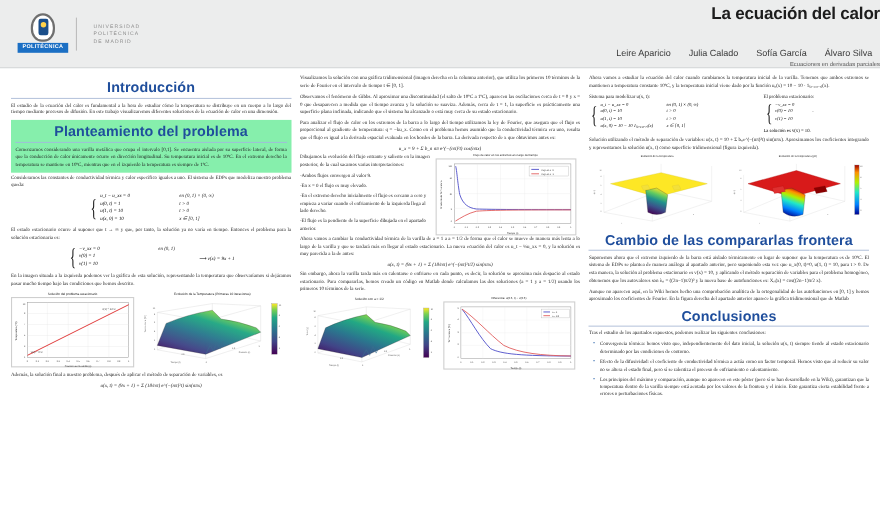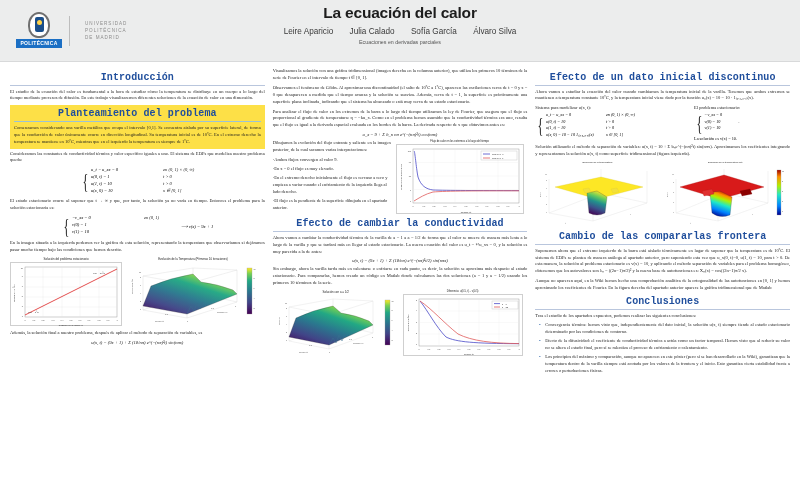--- a/index.html
+++ b/index.html
@@ -71,32 +71,32 @@
   .upm-text {
     font-family: "Liberation Sans", sans-serif;
     font-size: 4.6px;
     line-height: 1.55;
     color: #8d8d8d;
     letter-spacing: 1px;
   }
   .title-block {
     position: absolute;
     left: 0; right: 0; top: 4px;
-    text-align: center;
+    text-align: right;
     pointer-events: none;
   }
   .poster-title {
     font-family: "Liberation Sans", sans-serif;
     font-size: 15.5px;
     font-weight: bold;
     color: #1d1d1d;
     letter-spacing: -.2px;
   }
   .authors {
-    margin-top: 5px;
+    margin-top: 22px;
     font-family: "Liberation Sans", sans-serif;
     font-size: 8.2px;
     color: #3a3a3a;
   }
   .authors span { margin: 0 7px; }
   .subject {
     margin-top: 3px;
     font-family: "Liberation Sans", sans-serif;
     font-size: 5.3px;
     color: #545454;
@@ -144,31 +144,31 @@
   .columns {
     display: flex;
     padding: 6px 10px 0 10px;
     gap: 8px;
     height: 418px;
   }
   .col { width: 258px; }
 
   .sec-head {
     text-align: center;
-    font-family: Liberation Mono, monospace;
+    font-family: Liberation Sans, sans-serif;
     font-weight: bold;
-    font-size: 10px;
+    font-size: 13px;
     color: #1f4e9c;
     letter-spacing: .1px;
     padding-bottom: 1.5px;
     border-bottom: 0.8px solid #b9c6dd;
     margin: 4px 0 3px 0;
   }
   .box-blue {
-    background: #fde047;
+    background: #86efac;
     padding: 3px 4px;
     margin-bottom: 2px;
   }
   .box-blue .sec-head {
     color: #1f4e9c;
     border-bottom: 0.8px solid #9cc3d4;
     margin-top: 0;
   }
   p.txt {
     font-size: 4.55px;
@@ -511,21 +511,20 @@
                 <text x="14" y="46">9</text>
                   <text x="14" y="57">0</text>
               </g>
               <text x="69" y="68" font-size="2.3" fill="#222" text-anchor="middle" font-family="Liberation Sans, sans-serif">Tiempo (t)</text>
               <text x="5" y="32" font-size="2.2" fill="#222" text-anchor="middle" transform="rotate(-90 5 32)" font-family="Liberation Sans, sans-serif">Gradiente de Temperatura</text>
             </svg>
           </div>
         </figure>
       </div>
 
-      <div class="sec-head">Efecto de cambiar la conductividad</div>
       <p class="txt">Ahora vamos a cambiar la conductividad térmica de la varilla de a = 1 a a = 1/2 de forma que el calor se mueve de manera más lenta a lo largo de la varilla y que se tardará más en llegar al estado estacionario. La nueva ecuación del calor es u_t − ½u_xx = 0, y la solución es muy parecida a la de antes:</p>
       <div class="math">u(x, t) = (9x + 1) + Σ (18/nπ) e^(−(nπ)²t/2) sin(nπx)</div>
       <p class="txt">Sin embargo, ahora la varilla tarda más en calentarse o enfriarse en cada punto, es decir, la solución se aproxima más despacio al estado estacionario. Para compararlas, hemos creado un código en Matlab donde calculamos las dos soluciones (a = 1 y a = 1/2) usando los primeros 10 términos de la serie.</p>
 
       <div class="figrow" style="gap:4px;margin-top:1px">
         <figure>
           <div class="fig-title">Solución con a = 1/2</div>
           <div class="plot" style="width:126px;height:62px;border:none">
             <svg width="126" height="62" viewBox="0 0 126 62">
               <defs>
@@ -628,21 +627,20 @@
               <text x="65" y="60" font-size="2.2" fill="#222" text-anchor="middle" font-family="Liberation Sans, sans-serif">Tiempo (t)</text>
               <text x="5" y="28" font-size="2.2" fill="#222" text-anchor="middle" transform="rotate(-90 5 28)" font-family="Liberation Sans, sans-serif">Temperatura (ºC)</text>
             </svg>
           </div>
         </figure>
       </div>
     </div>
 
     <div class="col">
 
-      <div class="sec-head">Efecto de un dato inicial discontinuo</div>
       <p class="txt">Ahora vamos a estudiar la ecuación del calor cuando cambiamos la temperatura inicial de la varilla. Tenemos que ambos extremos se mantienen a temperatura constante 10ºC, y la temperatura inicial viene dado por la función u₀(x) = 10 − 10 · 1₍₀.₃,₀.₇₎(x).</p>
 
       <div class="two-col-sys">
         <div>
           <div class="lbl-small">Sistema para modelizar u(x, t):</div>
           <div style="display:flex">
             <div class="brace">{</div>
             <div class="sys-rows" style="font-size:4.2px">
               <div class="r">
                   <span class="eq" style="min-width:60px">u_t − u_xx = 0</span>

